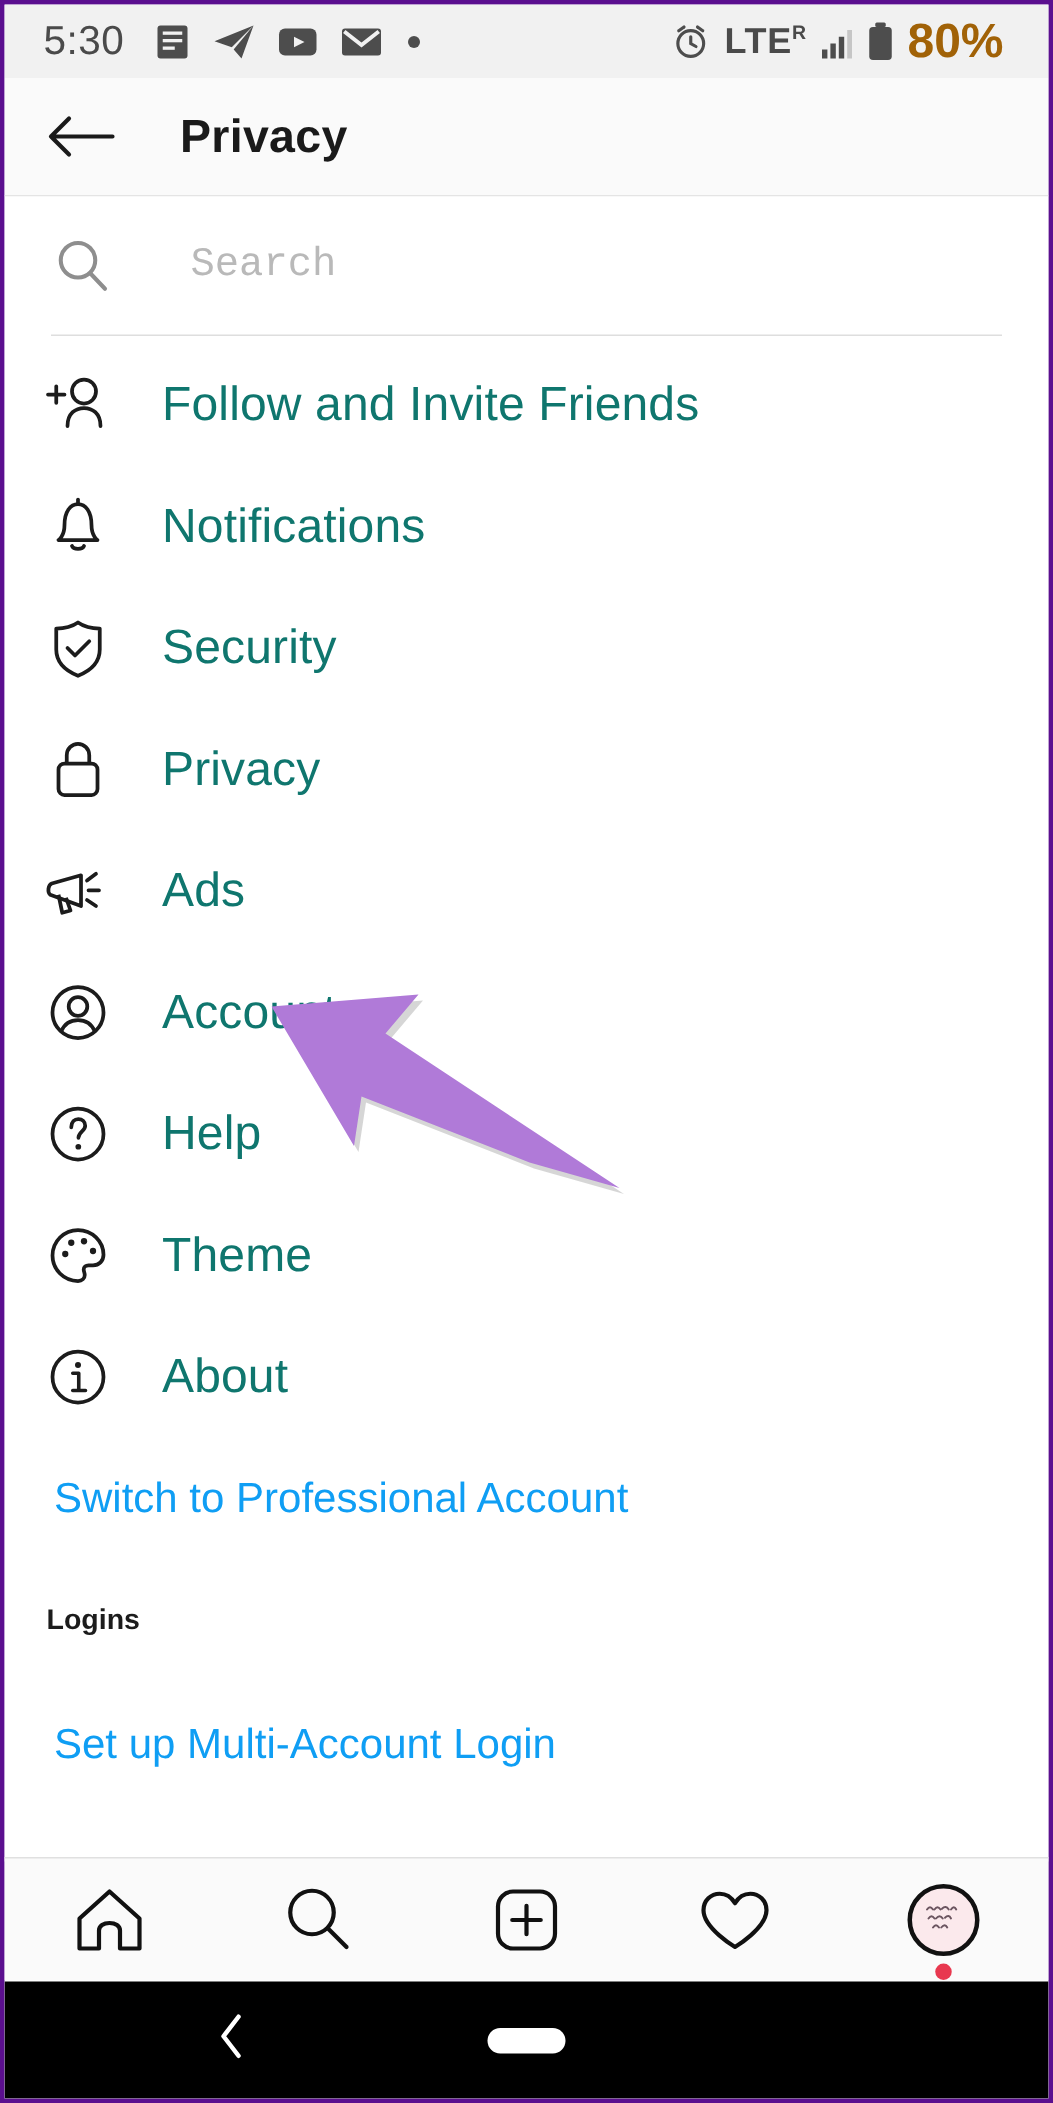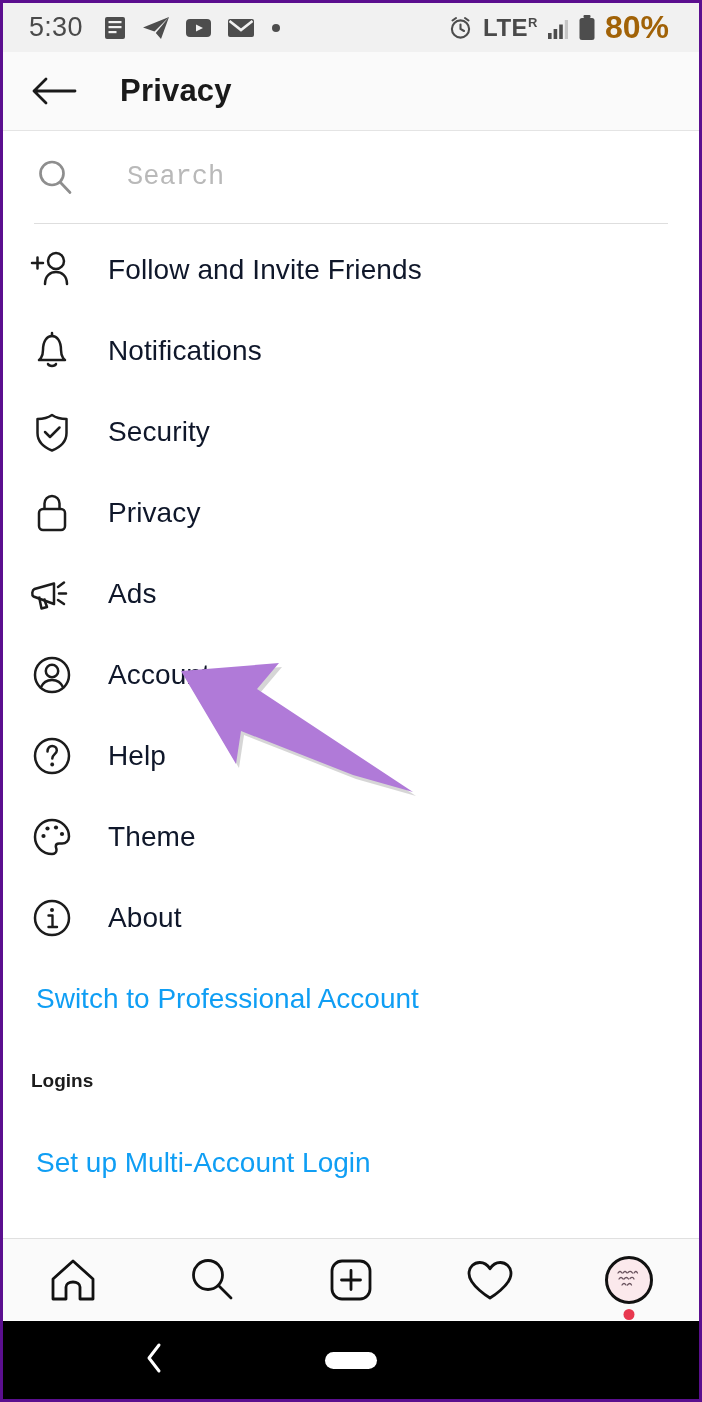--- a/index.html
+++ b/index.html
@@ -73,21 +73,21 @@
     padding-left:26px;
     cursor:pointer;
   }
   .row-ico{
     width:46px; height:46px;
     display:flex; align-items:center; justify-content:center;
     flex:0 0 46px;
   }
   .row-label{
     margin-left:33px;
-    font-size:28px; color:#0f172a;
+    font-size:32px; color:#0f766e;
     letter-spacing:.1px;
   }
 
   .linkrow{
     padding-left:33px;
     font-size:28px;
     color:#0f9ef4;
     height:82px;
     display:flex; align-items:center;
     cursor:pointer;

